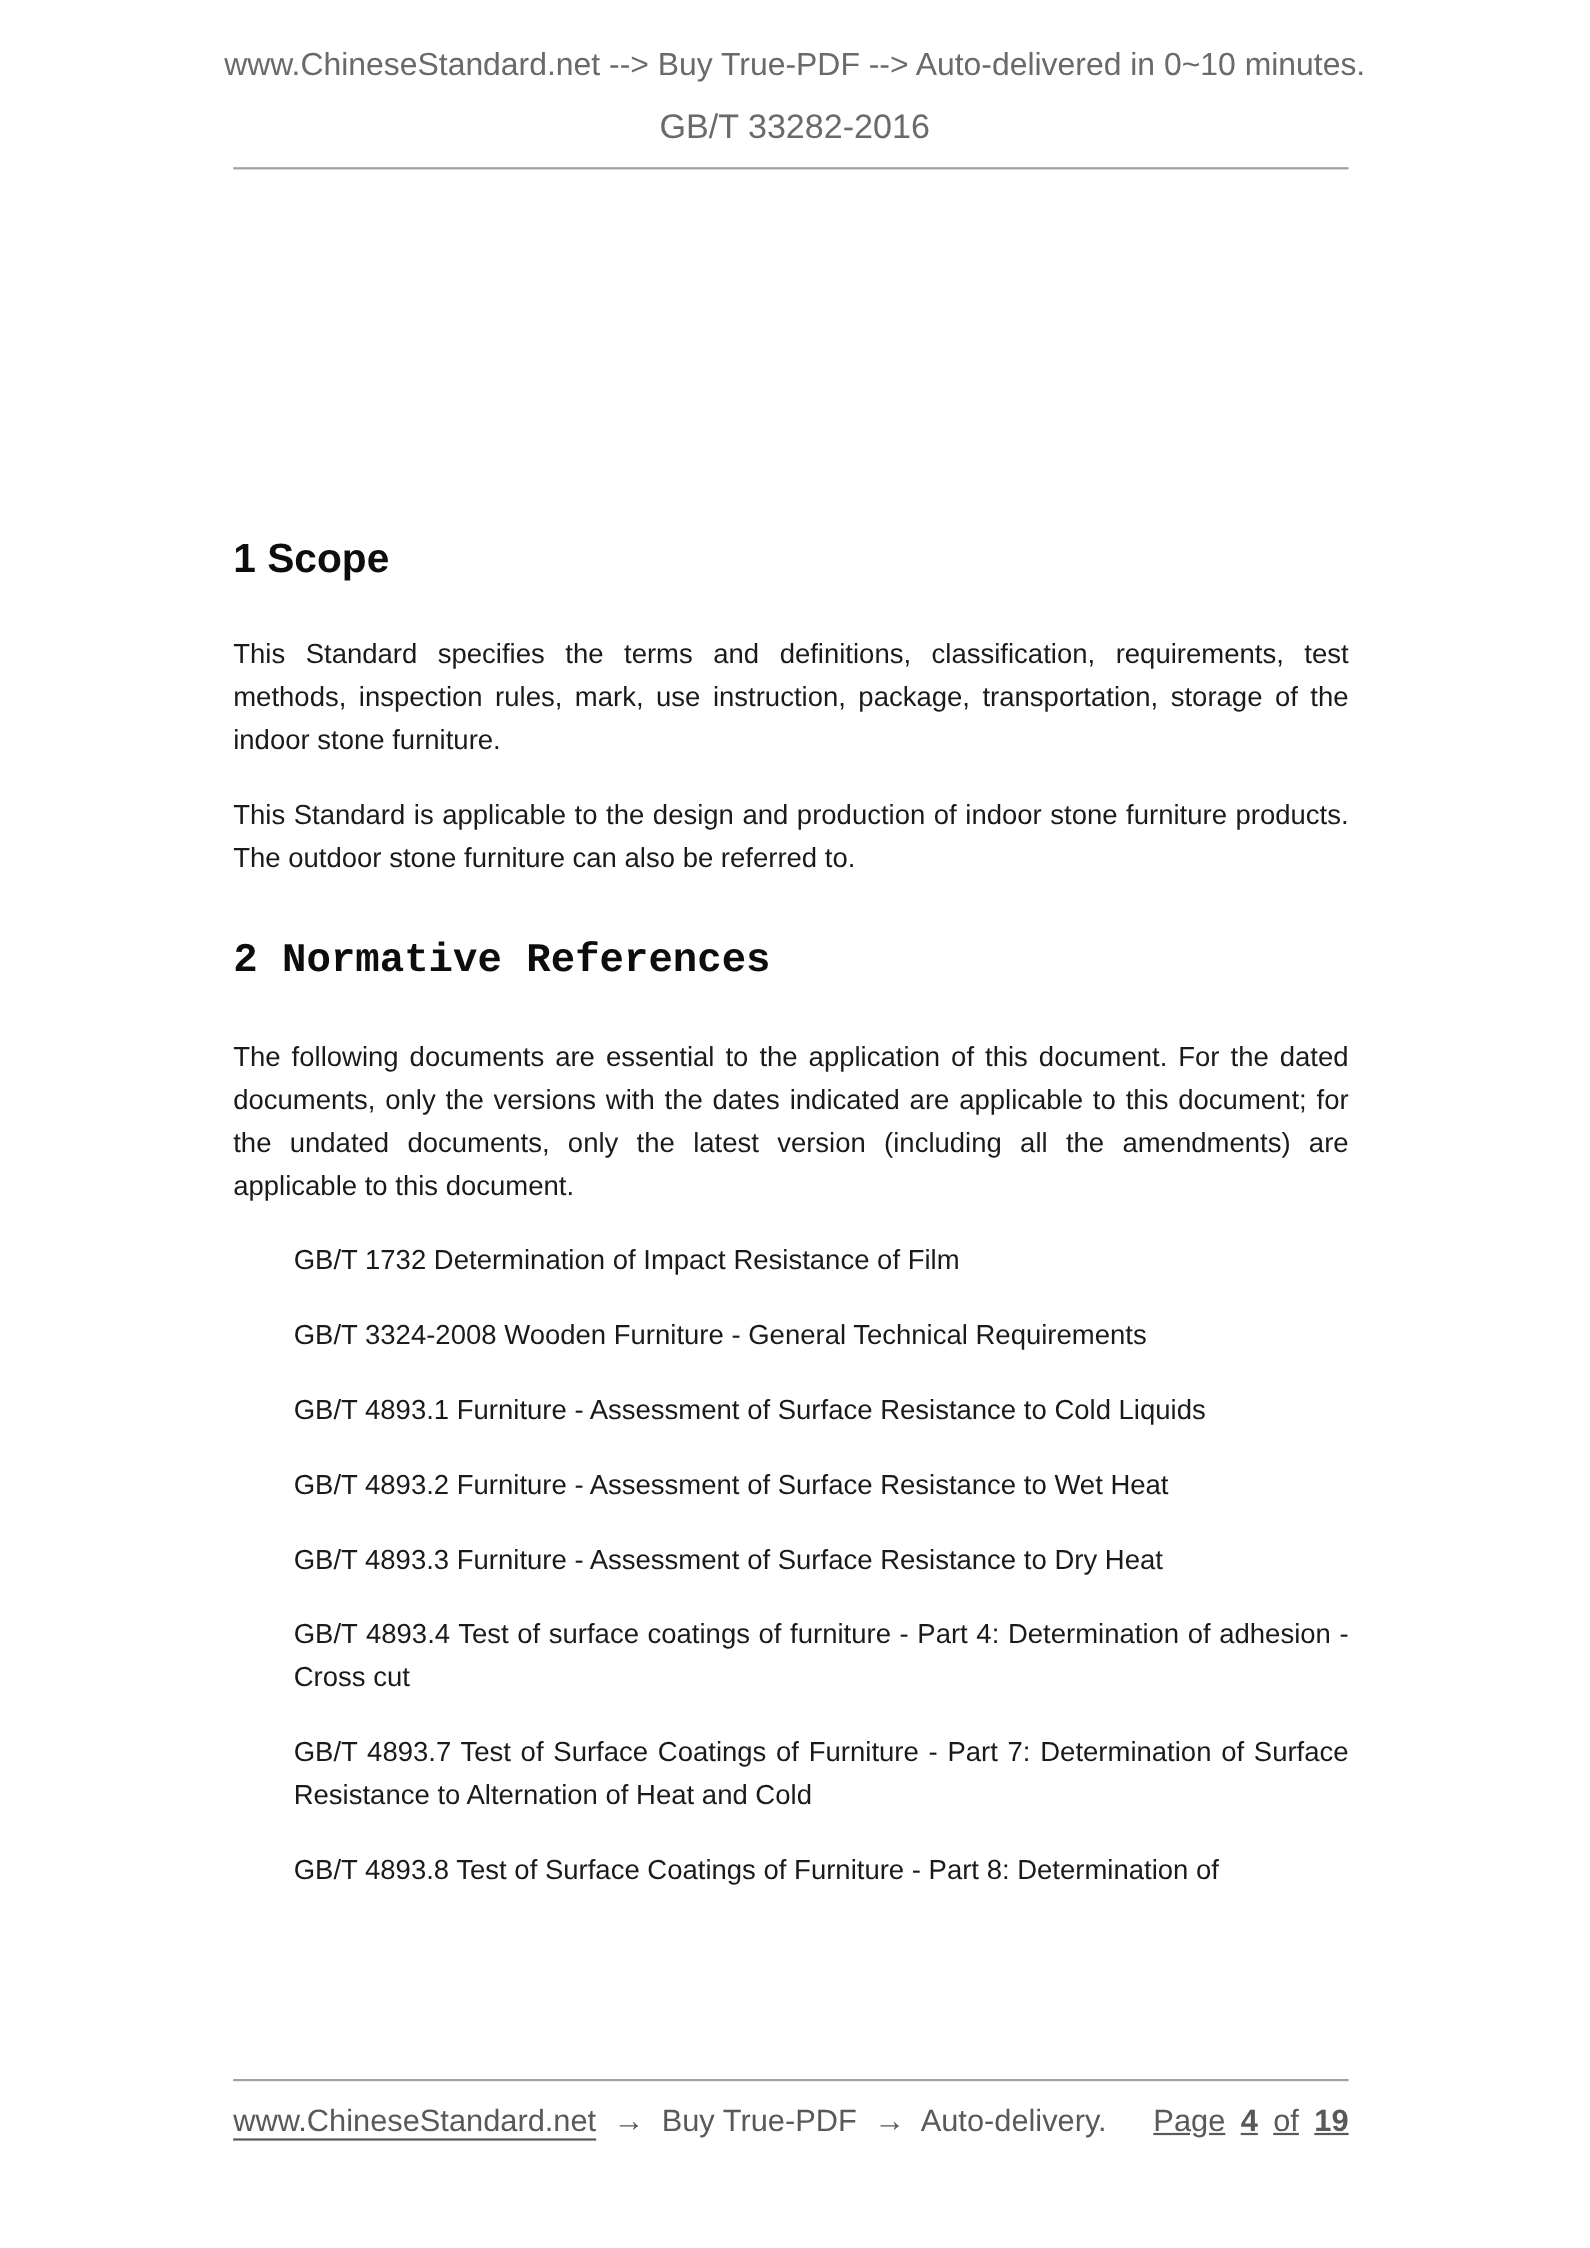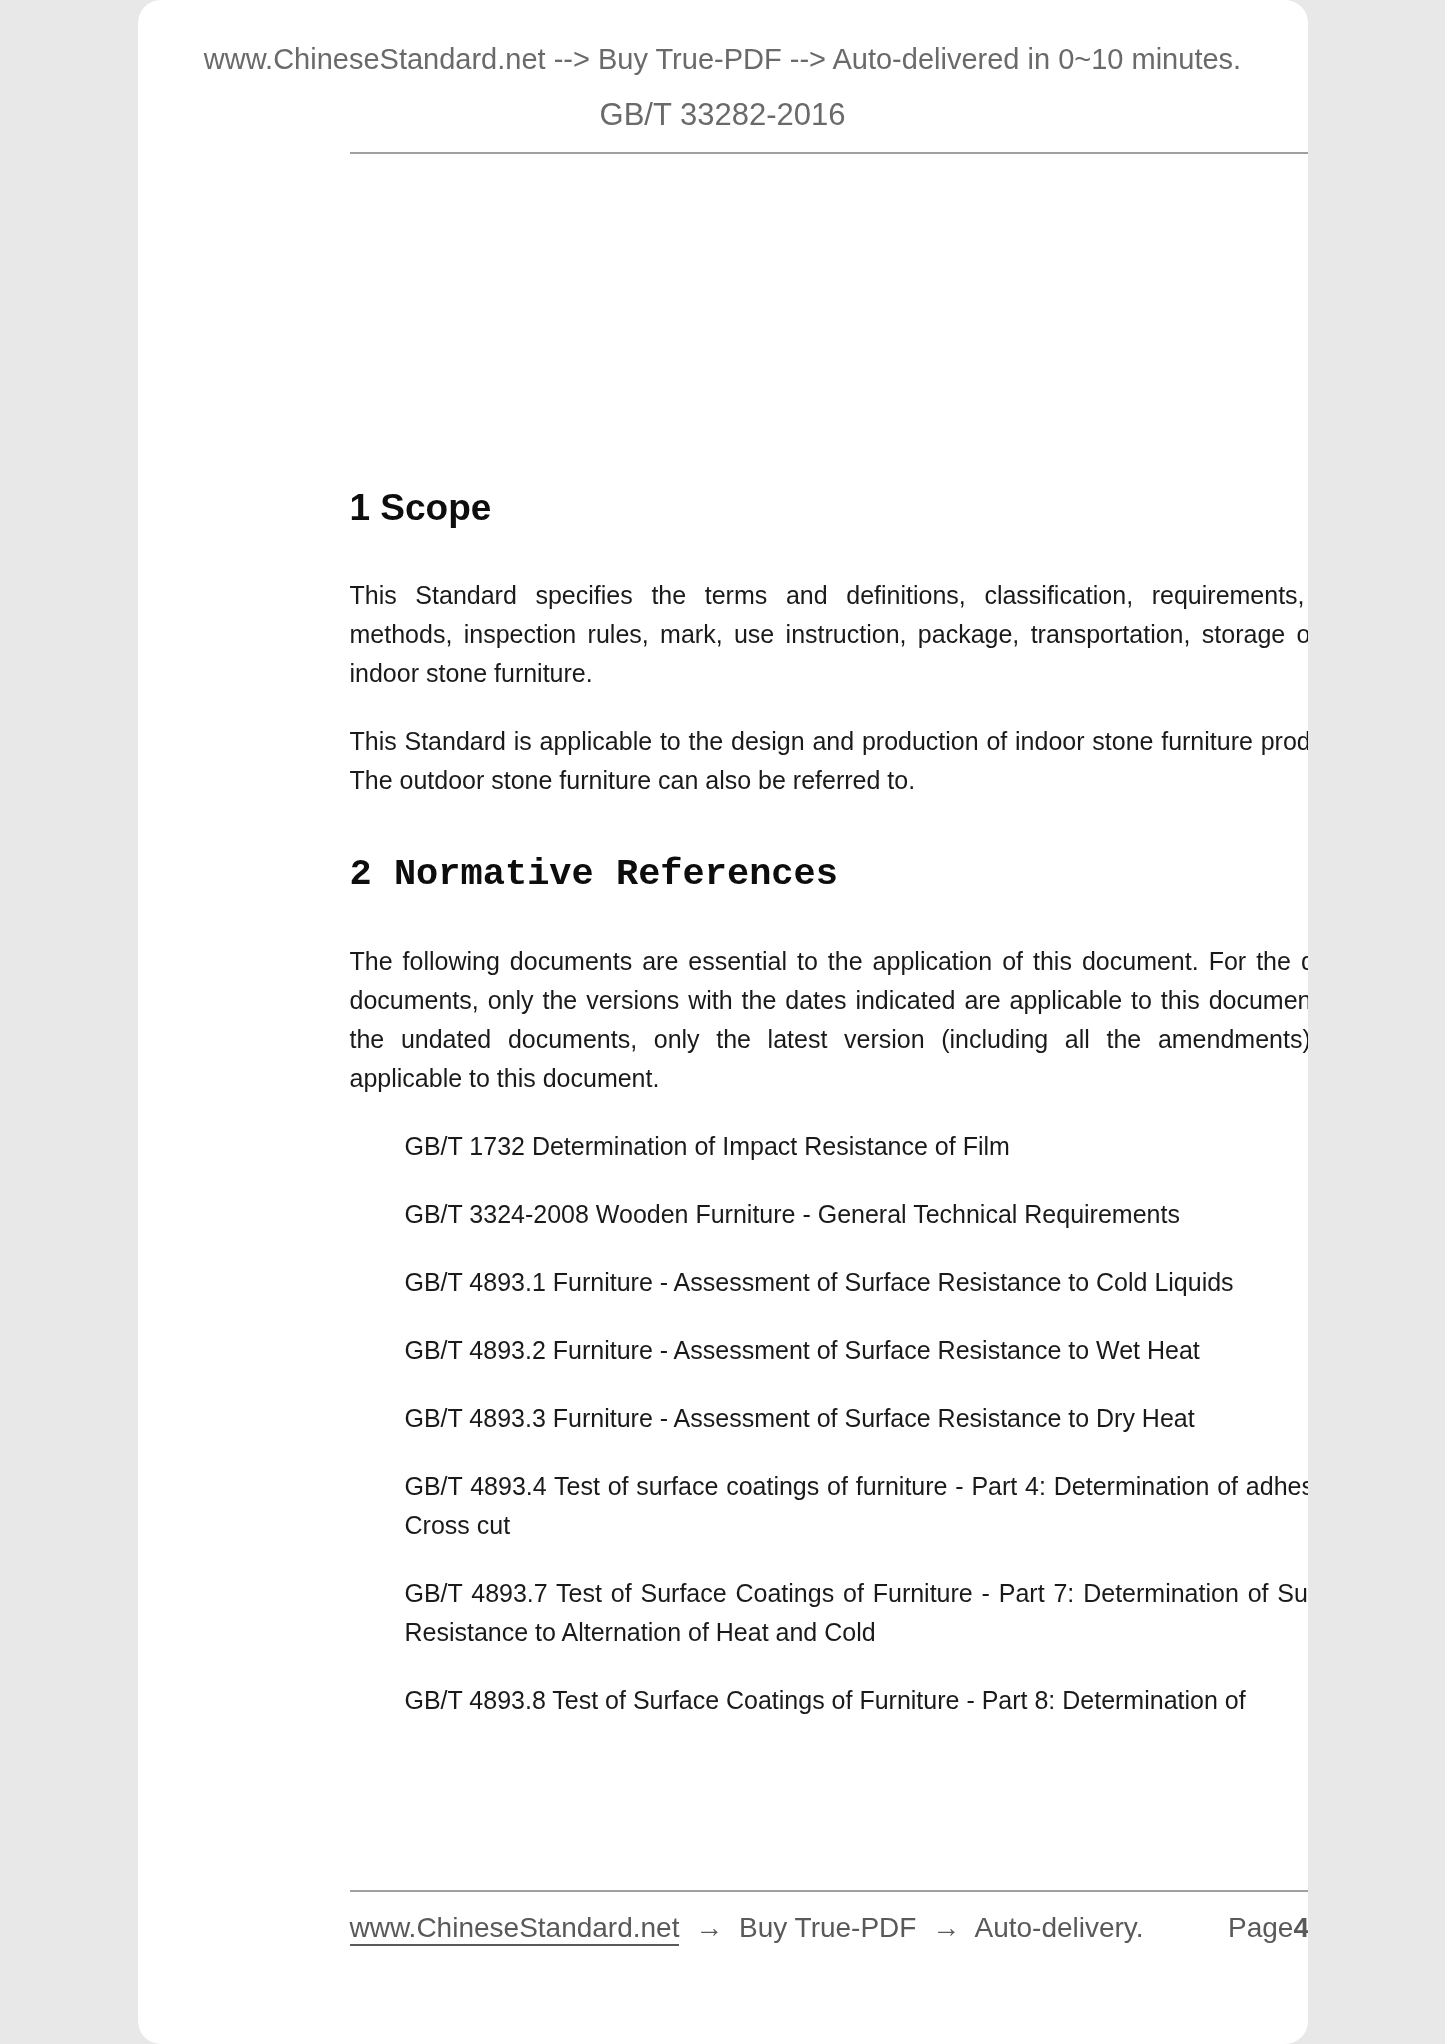--- a/index.html
+++ b/index.html
@@ -5,27 +5,26 @@
   :root{
     --header-gray:#6a6a6a;
     --footer-gray:#595959;
     --body-black:#1a1a1a;
     --rule-gray:#a0a0a0;
     --page-bg:#ffffff;
   }
   html,body{margin:0;padding:0;background:#e8e8e8;}
   .page{
     position:relative;
-    width:1170px;height:2044px;
+    width:1445px;height:2044px;
     background:var(--page-bg);
     font-family:"Liberation Sans","DejaVu Sans",sans-serif;
     color:var(--body-black);
     margin:0 auto;
     overflow:hidden;
-    border-radius:23px;
   }
   
   .hdr-tagline{
     position:absolute;top:42px;left:0;width:100%;
     text-align:center;font-size:29px;line-height:34px;
     color:var(--header-gray);
   }
   .hdr-code{
     position:absolute;top:100px;left:0;width:100%;
     text-align:center;font-size:31px;line-height:30px;
@@ -71,21 +70,21 @@
     display:flex;justify-content:space-between;align-items:baseline;
     font-size:28px;line-height:36px;color:var(--footer-gray);
   }
   .footer .left span{margin-right:8px;}
   .site-link{
     color:var(--footer-gray);text-decoration:none;
     border-bottom:2px solid var(--footer-gray);
     padding-bottom:1px;cursor:pointer;
   }
   .arrow{font-size:28px;}
-  .pagenum{display:inline-flex;}
+  .pagenum{display:inline-flex;gap:14px;text-decoration:underline;}
   .pagenum .bold{font-weight:bold;}
 </style>
 </head>
 <body>
 
 <div class="page">
 
   <div class="hdr-tagline">www.ChineseStandard.net --&gt; Buy True-PDF --&gt; Auto-delivered in 0~10 minutes.</div>
   <div class="hdr-code">GB/T 33282-2016</div>
   <div class="hdr-rule"></div>

